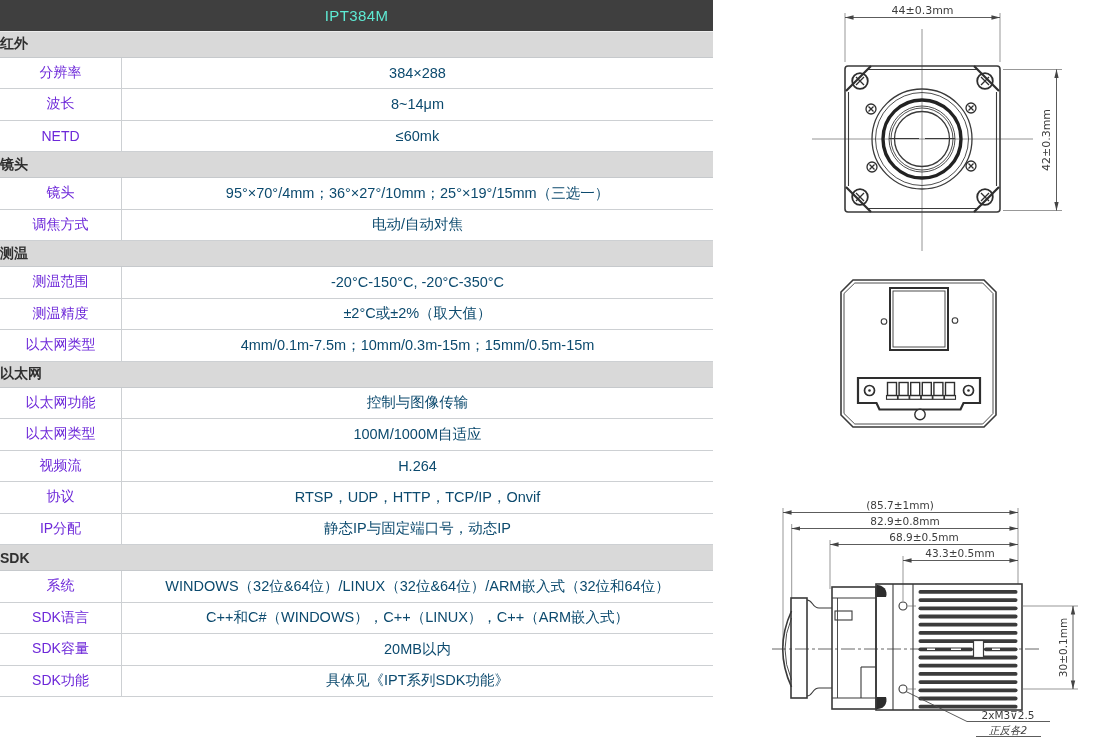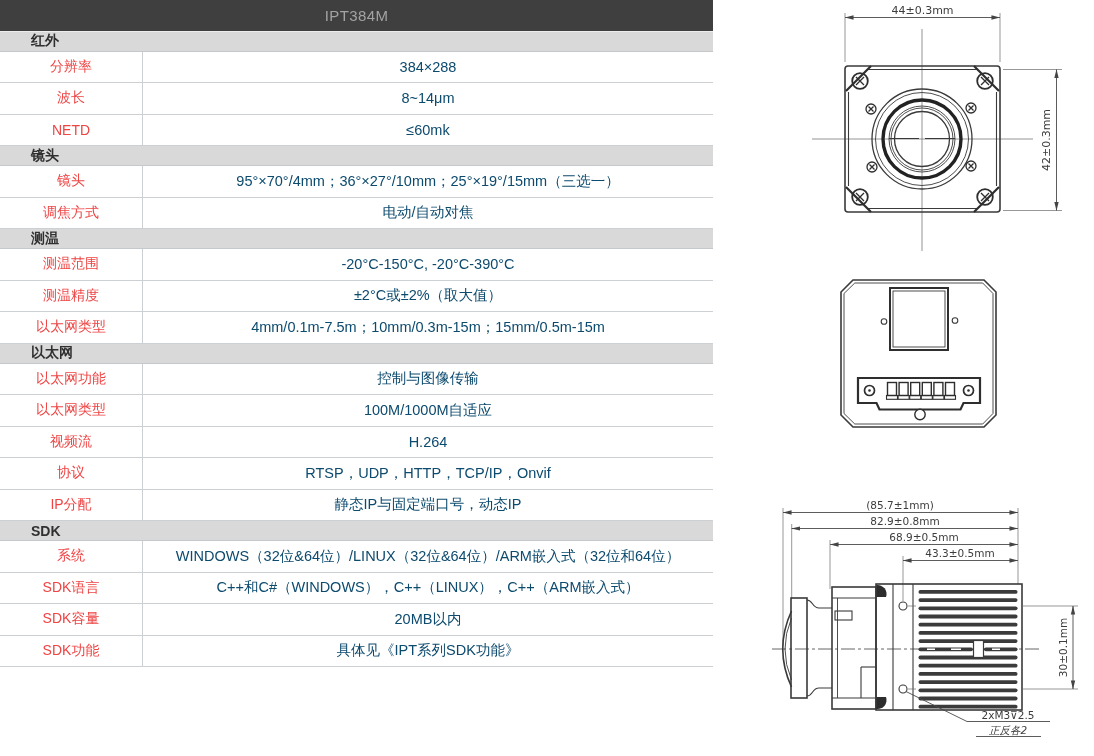--- a/index.html
+++ b/index.html
@@ -3,34 +3,34 @@
 <meta charset="utf-8">
 <style>
   html,body{margin:0;padding:0;}
   body{
     width:1094px;height:756px;position:relative;overflow:hidden;
     background:#ffffff;color:#333;
     font-family:"Liberation Sans","DejaVu Sans",sans-serif;
   }
   .spec-table{position:absolute;left:0;top:0;width:713px;}
   .t-header{
-    height:31.5px;box-sizing:border-box;background:#3f3f3f;color:#a3a3a3;
+    height:31.5px;box-sizing:border-box;background:#3f3f3f;color:#5eead4;
     display:flex;align-items:center;justify-content:center;
     font-size:15px;letter-spacing:.4px;border-bottom:1px solid #ededed;
   }
   .t-section{
-    height:20px;box-sizing:border-box;background:#d9d9d9;
-    display:flex;align-items:center;padding-left:31px;
+    height:26px;box-sizing:border-box;background:#d9d9d9;
+    display:flex;align-items:center;padding-left:0;
     font-weight:bold;font-size:14px;color:#303030;
     border-bottom:1px solid #c6c9cc;
   }
   .t-row{height:31.5px;box-sizing:border-box;display:flex;border-bottom:1px solid #cdd0d3;background:#fff;}
   .t-label{
-    width:143px;box-sizing:border-box;border-right:1px solid #cdd0d3;
-    display:flex;align-items:center;justify-content:center;font-size:14px;color:#ef4444;
+    width:122px;box-sizing:border-box;border-right:1px solid #cdd0d3;
+    display:flex;align-items:center;justify-content:center;font-size:14px;color:#6d28d9;
   }
   .t-value{flex:1;display:flex;align-items:center;justify-content:center;font-size:14.5px;color:#0c4a6e;text-align:center;}
   .drawings{position:absolute;left:713px;top:0;width:381px;height:756px;text-decoration:underline;}
   svg text.dim{font-family:"DejaVu Sans","Liberation Sans",sans-serif;font-size:11px;fill:#3d3d3d;}
   svg text.dims{font-family:"DejaVu Sans","Liberation Sans",sans-serif;font-size:10.5px;fill:#3d3d3d;}
   svg .ext{stroke:#6b6b6b;stroke-width:0.7;fill:none;}
   svg .dimline{stroke:#4a4a4a;stroke-width:0.9;fill:none;}
   svg .cl{stroke:#7a7a7a;stroke-width:0.8;fill:none;}
   svg .o1{stroke:#3a3a3a;stroke-width:1.6;fill:none;}
   svg .o2{stroke:#3a3a3a;stroke-width:1.1;fill:none;}
@@ -60,21 +60,21 @@
         <div class="t-label">镜头</div>
         <div class="t-value">95°×70°/4mm；36°×27°/10mm；25°×19°/15mm（三选一）</div>
       </div>
       <div class="t-row">
         <div class="t-label">调焦方式</div>
         <div class="t-value">电动/自动对焦</div>
       </div>
       <div class="t-section">测温</div>
       <div class="t-row">
         <div class="t-label">测温范围</div>
-        <div class="t-value">-20°C-150°C, -20°C-390°C</div>
+        <div class="t-value">-20°C-150°C, -20°C-350°C</div>
       </div>
       <div class="t-row">
         <div class="t-label">测温精度</div>
         <div class="t-value">±2°C或±2%（取大值）</div>
       </div>
       <div class="t-row">
         <div class="t-label">以太网类型</div>
         <div class="t-value">4mm/0.1m-7.5m；10mm/0.3m-15m；15mm/0.5m-15m</div>
       </div>
       <div class="t-section">以太网</div>

